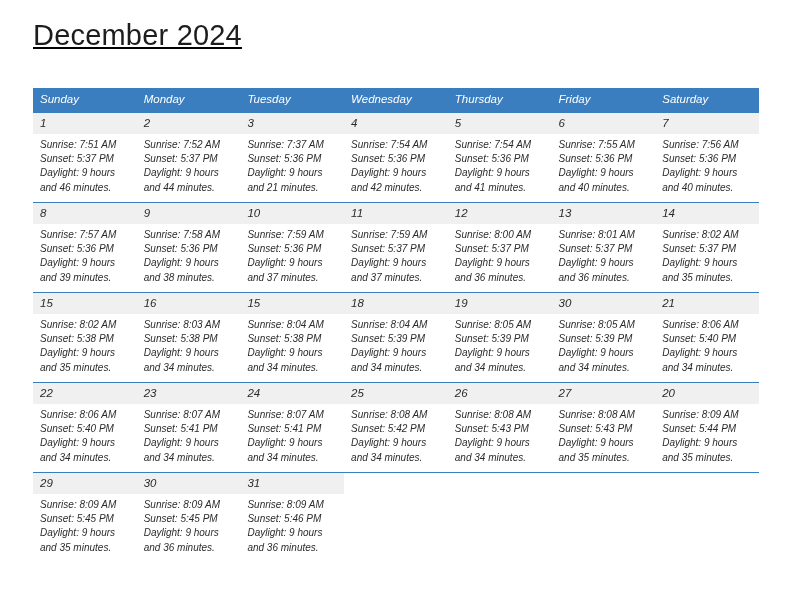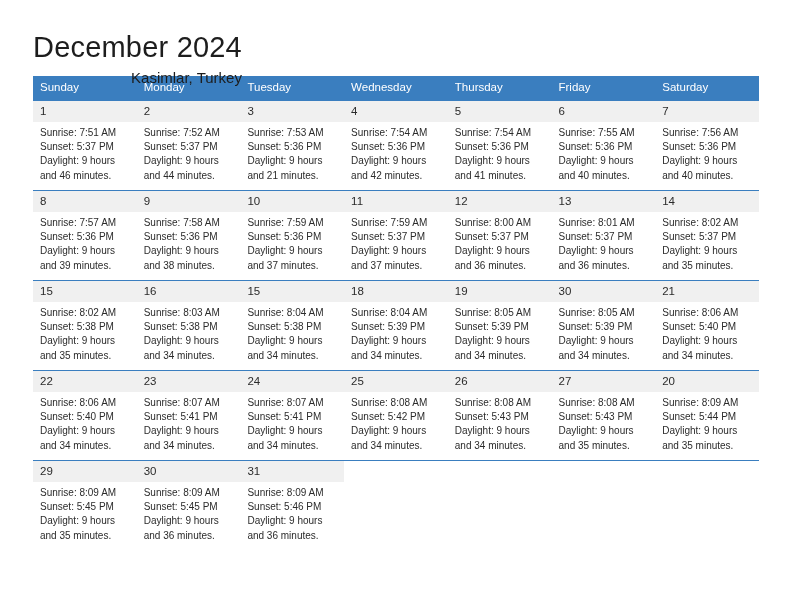--- a/index.html
+++ b/index.html
@@ -55,42 +55,44 @@
     position: absolute;
     left: 71px;
     top: 13px;
     width: 0;
     height: 0;
     border-left: 31px solid #1f7dc4;
     border-bottom: 22px solid transparent;
   }
   .title-block {
     text-align: right;
-    margin-top: 30px;
+    margin-top: 18px;
+    text-decoration: underline;
   }
   .cal-title {
     font-size: 29px;
     color: #1d1d1d;
     font-weight: normal;
     line-height: 34px;
     letter-spacing: 0.2px;
   }
   .cal-subtitle {
     font-size: 15px;
     color: #1d1d1d;
     line-height: 22px;
     margin-top: 3px;
   }
 
   
   .calendar {
     width: 726px;
     border-collapse: collapse;
     table-layout: fixed;
-    margin-top: 4px;
+    margin-top: 16px;
+    font-style: italic;
   }
   .calendar th {
     background: #3a7ebf;
     color: #ffffff;
     font-size: 11.5px;
     font-weight: normal;
     text-align: left;
     padding: 5px 0 6px 7px;
     line-height: 13px;
   }
@@ -134,21 +136,20 @@
 </head>
 <body>
 
 <div class="page">
 
   <div class="header">
 
 
     <div class="title-block">
       <div class="cal-title">December 2024</div>
-      <div class="cal-subtitle">Kasimlar, Turkey</div>
     </div>
 
   </div>
 
   <table class="calendar">
     <thead>
       <tr>
         <th>Sunday</th>
         <th>Monday</th>
         <th>Tuesday</th>
@@ -180,21 +181,21 @@
             <div>Sunset: 5:37 PM</div>
             <div>Daylight: 9 hours</div>
             <div>and 44 minutes.</div>
           </div>
             </div>
           </td>
         <td class="cell">
             <div class="cell-inner">
           <div class="daynum">3</div>
           <div class="details">
-            <div>Sunrise: 7:53 AM</div>
+            <div>Sunrise: 7:37 AM</div>
             <div>Sunset: 5:36 PM</div>
             <div>Daylight: 9 hours</div>
             <div>and 21 minutes.</div>
           </div>
             </div>
           </td>
         <td class="cell">
             <div class="cell-inner">
           <div class="daynum">4</div>
           <div class="details">

